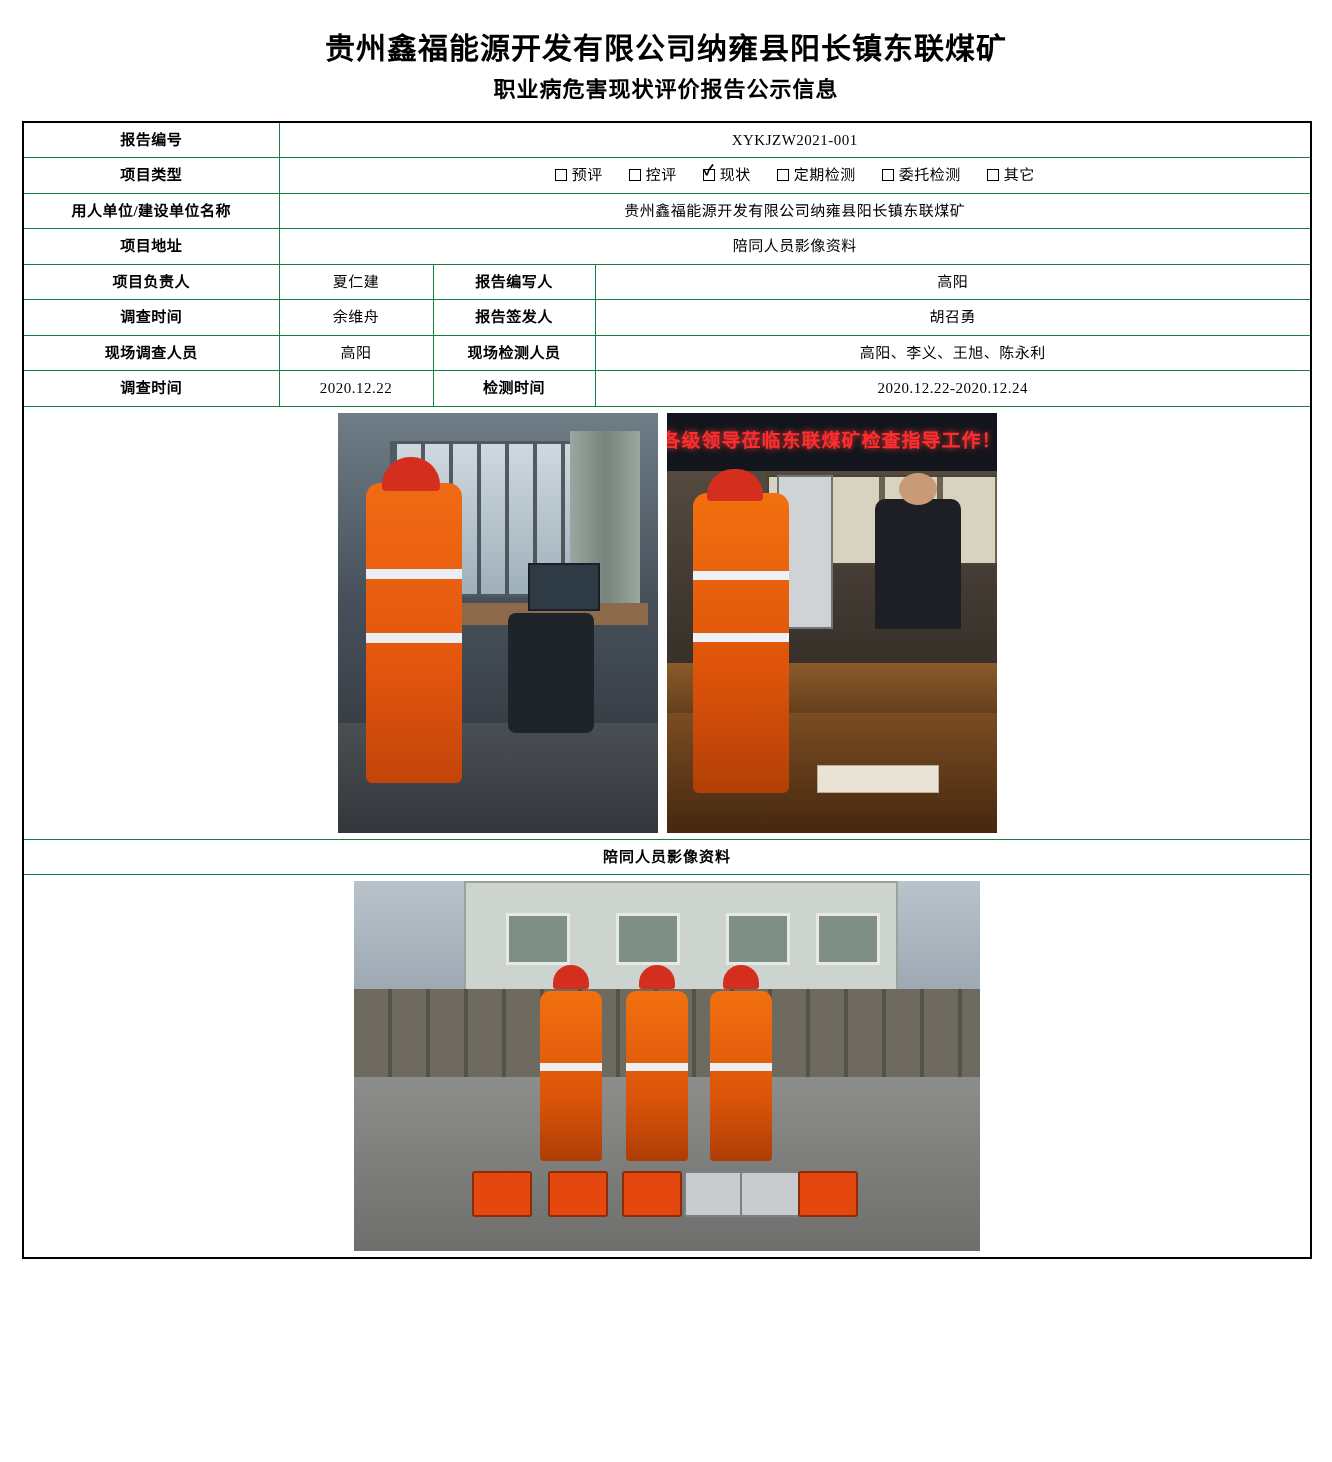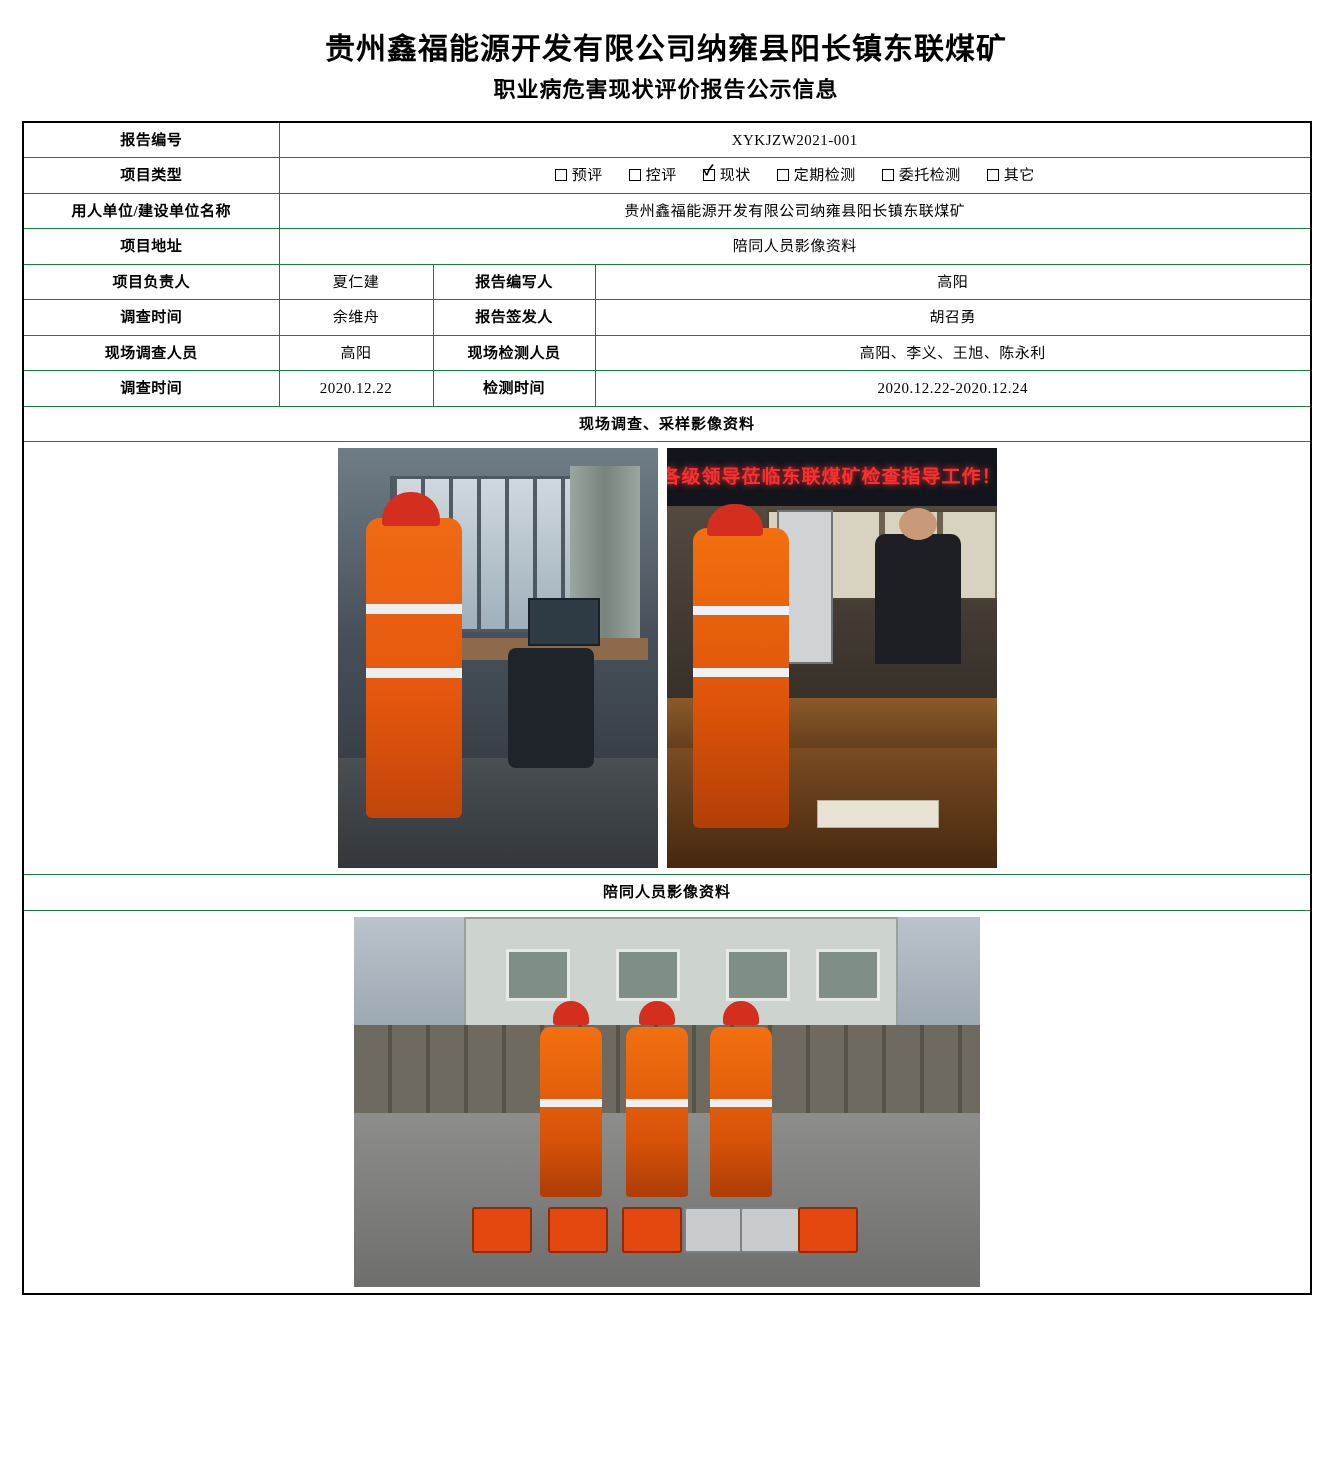--- a/index.html
+++ b/index.html
@@ -351,23 +351,20 @@
         <td class="value" colspan="3">高阳、李义、王旭、陈永利</td>
       </tr>
 
       <tr>
         <td class="label">调查时间</td>
         <td class="value mono-val">2020.12.22</td>
         <td class="label">检测时间</td>
         <td class="value mono-val" colspan="3">2020.12.22-2020.12.24</td>
       </tr>
 
-      <tr>
-        <td class="section" colspan="6">现场调查、采样影像资料</td>
-      </tr>
 
       <tr>
         <td class="photos" colspan="6">
           <div class="photo-row">
 
             <div class="photo ph-a">
               <div class="floor"></div>
               <div class="window"></div>
               <div class="curtain"></div>
               <div class="desk"></div>

